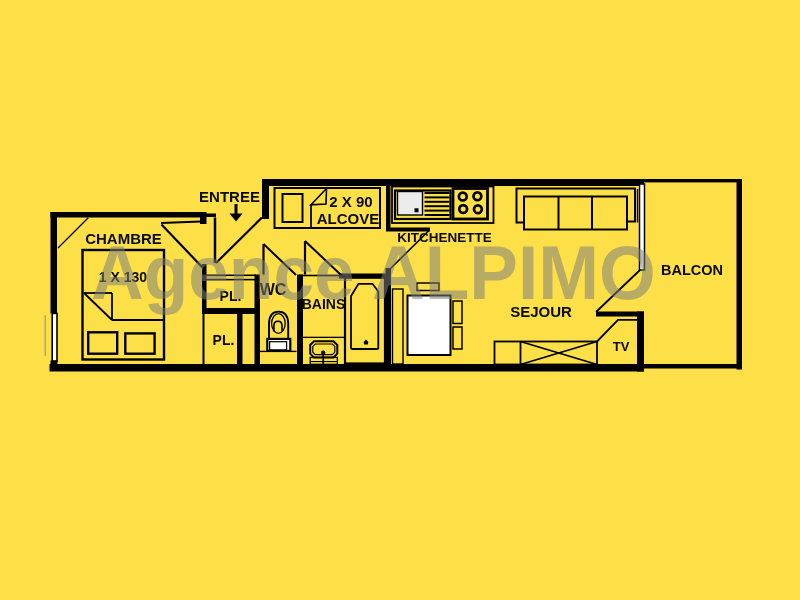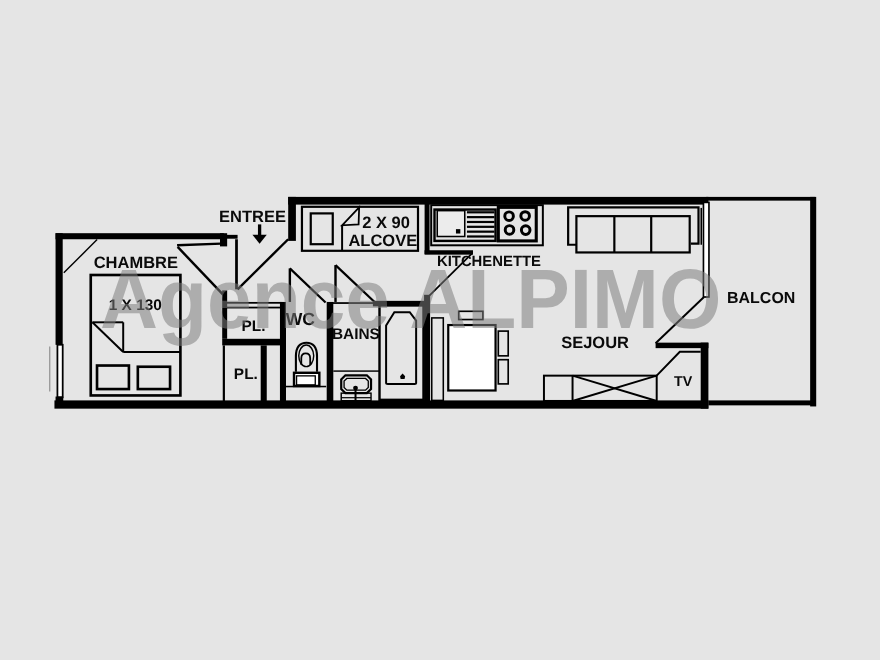--- a/index.html
+++ b/index.html
@@ -1,16 +1,16 @@
 <!DOCTYPE html>
 <html><head>
 <meta charset="utf-8">
 <style>
   html,body{margin:0;padding:0;background:#fff;}
-  .page{position:relative;width:800px;height:600px;background:#e5e5e5;overflow:hidden;
+  .page{position:relative;width:800px;height:600px;background:#fde047;overflow:hidden;
         font-family:"Liberation Sans", sans-serif;}
   svg text{font-family:"Liberation Sans", sans-serif;font-weight:bold;fill:#0a0a0a;}
   .watermark{position:absolute;left:90.7px;top:233.5px;color:rgba(125,125,125,0.54);
      font-size:76.8px;font-weight:bold;letter-spacing:0;line-height:1;
      transform:scaleX(0.95);transform-origin:0 0;white-space:nowrap;}
 </style>
 </head>
 <body>
 <div class="page">
 <svg width="800" height="600" viewBox="0 0 800 600">

